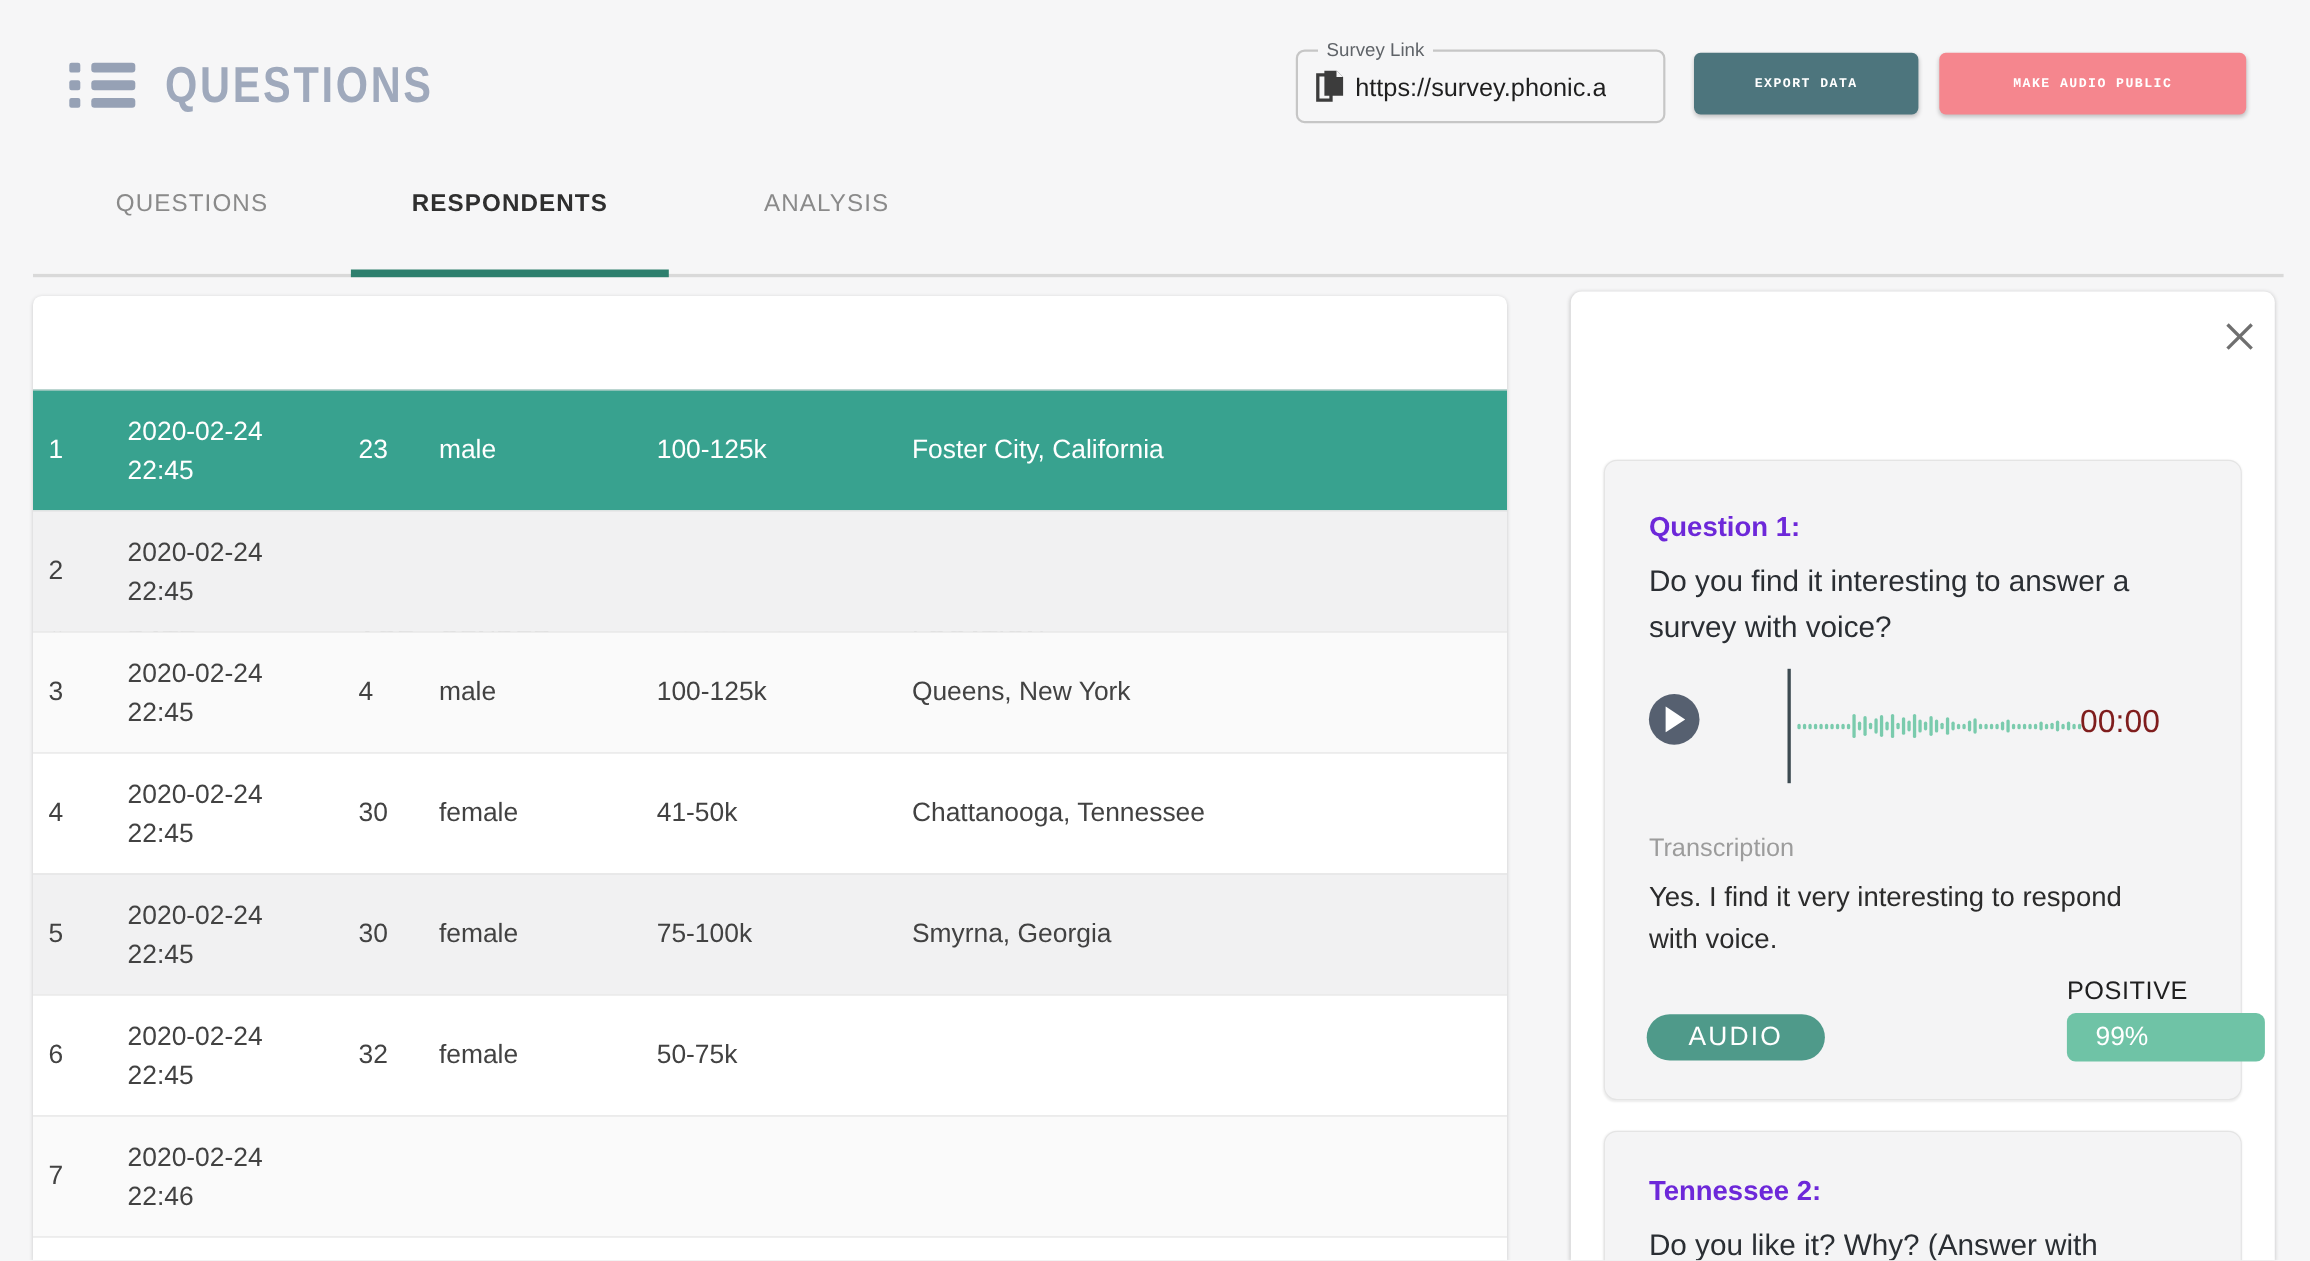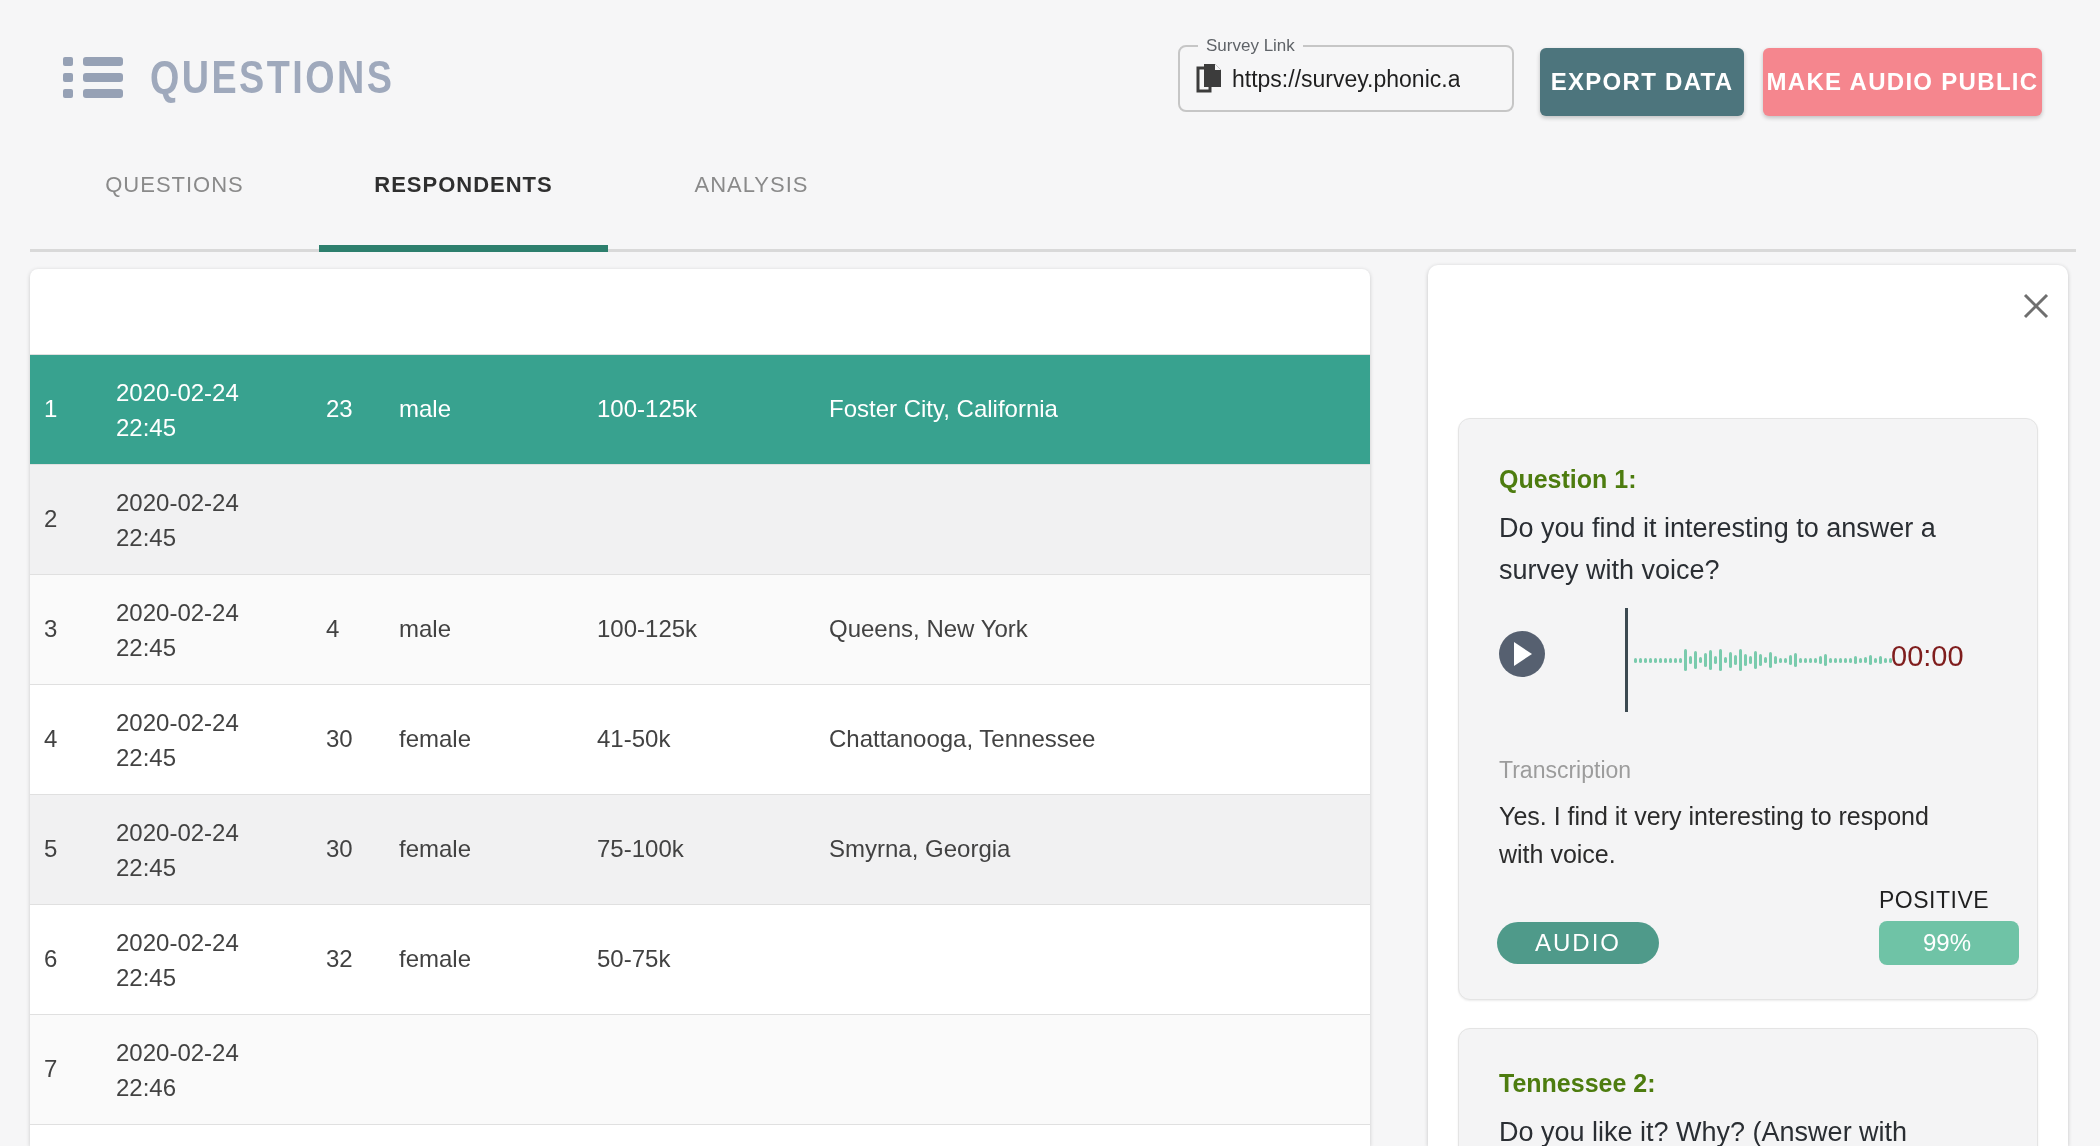--- a/index.html
+++ b/index.html
@@ -14,22 +14,22 @@
   .list-icon .li-bar { position:absolute; left:20px; top:0; width:40px; height:9px; background:#96a1b5; border-radius:3px; }
   .page-title { position:absolute; left:150px; top:50px; font-size:46px; font-weight:bold; letter-spacing:3px;
                 color:#9fa9bc; transform:scaleX(0.82); transform-origin:left center; white-space:nowrap; }
 
   .survey-fieldset { position:absolute; left:1178px; top:36px; width:336px; height:76px;
                      border:2px solid #c6c6c6; border-radius:8px; }
   .survey-fieldset legend { margin-left:18px; padding:0 8px; font-size:17px; color:#5f6368; }
   .survey-inner { display:flex; align-items:center; gap:10px; padding:8px 0 0 16px; }
   .survey-url { font-size:23px; color:#1f1f1f; white-space:nowrap; overflow:hidden; }
 
-  .btn { position:absolute; top:48px; height:68px; border:none; border-radius:6px; color:#fff;
-         font-family:Liberation Sans, sans-serif; font-size:24px; font-weight:bold; letter-spacing:1.3px;
+  .btn { position:absolute; top:48px; height:56px; border:none; border-radius:6px; color:#fff;
+         font-family:Liberation Mono, monospace; font-size:12px; font-weight:bold; letter-spacing:1.3px;
          box-shadow:0 2px 4px rgba(0,0,0,0.22); cursor:pointer; }
   .btn-export { left:1540px; width:204px; background:#4d757d; }
   .btn-public { left:1763px; width:279px; background:#f5868e; }
 
   
   .tabs-baseline { position:absolute; left:30px; top:249px; width:2046px; height:3px; background:#d9d9d9; }
   .tab { position:absolute; top:160px; width:289px; height:85px; text-align:center;
          font-size:22px; letter-spacing:1px; color:#8a8a8a; line-height:50px; cursor:pointer; }
   .tab.active { color:#2f2f2f; font-weight:bold; }
   .tab-underline { position:absolute; left:319px; top:245px; width:289px; height:7px; background:#2d7f6d; }
@@ -53,39 +53,39 @@
   
   .panel { position:absolute; left:1428px; top:265px; width:640px; height:881px; background:#fff;
            border-radius:10px 10px 0 0; box-shadow:0 1px 4px rgba(0,0,0,0.2); overflow:hidden; }
   .close-x { position:absolute; left:594px; top:27px; width:28px; height:28px; cursor:pointer; }
   .panel-title { position:absolute; left:68px; top:62px; font-size:45px; font-weight:400; color:#1f1f1f; }
 
   .qcard { position:absolute; left:30px; width:580px; background:#f4f4f5; border:1px solid #e4e4e4;
            border-radius:12px; box-shadow:0 1px 2px rgba(0,0,0,0.08); }
   .qcard-1 { top:153px; height:582px; }
   .qcard-2 { top:763px; height:160px; }
-  .q-label { position:absolute; left:40px; font-size:25px; font-weight:bold; color:#4d7c0f; }
+  .q-label { position:absolute; left:40px; font-size:25px; font-weight:bold; color:#6d28d9; }
   .q-text  { position:absolute; left:40px; width:500px; font-size:27px; line-height:42px; color:#2a2e33; }
 
   .play-btn { position:absolute; left:40px; top:212px; width:46px; height:46px; border-radius:50%;
               background:#566070; cursor:pointer; }
   .play-btn svg { position:absolute; left:15px; top:11px; }
   .audio-cursor { position:absolute; left:166px; top:189px; width:3px; height:104px; background:#3c4a51; }
   .waveform { position:absolute; left:175px; top:205px; width:262px; height:72px; display:flex; align-items:center; }
   .wbar { width:3px; margin-right:2px; background:#7acbad; border-radius:2px; flex:none; }
   .audio-time { position:absolute; left:432px; top:221px; font-size:29px; color:#7f1d1d; }
 
   .trans-label { position:absolute; left:40px; top:338px; font-size:23px; color:#9c9c9c; }
   .transcript  { position:absolute; left:40px; top:378px; width:480px; font-size:25px; line-height:38px; color:#2b2b2b; }
   .sentiment-label { position:absolute; left:420px; top:468px; font-size:23px; letter-spacing:0.5px; color:#1f1f1f; }
   .chip-audio { position:absolute; left:38px; top:503px; width:162px; height:42px; background:#4f9a8a;
                 border-radius:21px; color:#fff; font-size:24px; letter-spacing:2px;
                 text-align:center; line-height:42px; }
-  .chip-score { position:absolute; left:420px; top:502px; width:140px; height:44px; background:#6fc3a6;
-                border-radius:8px; color:#fff; font-size:24px; line-height:44px; padding-left:44px; }
+  .chip-score { position:absolute; left:420px; top:502px; width:180px; height:44px; background:#6fc3a6;
+                border-radius:8px; color:#fff; font-size:24px; line-height:44px; padding-left:26px; }
 </style>
 </head>
 <body>
 
 <div class="page">
 
   <div class="list-icon">
     <div class="li-row" style="top:0">
         <div class="li-sq"></div>
         <div class="li-bar"></div>

